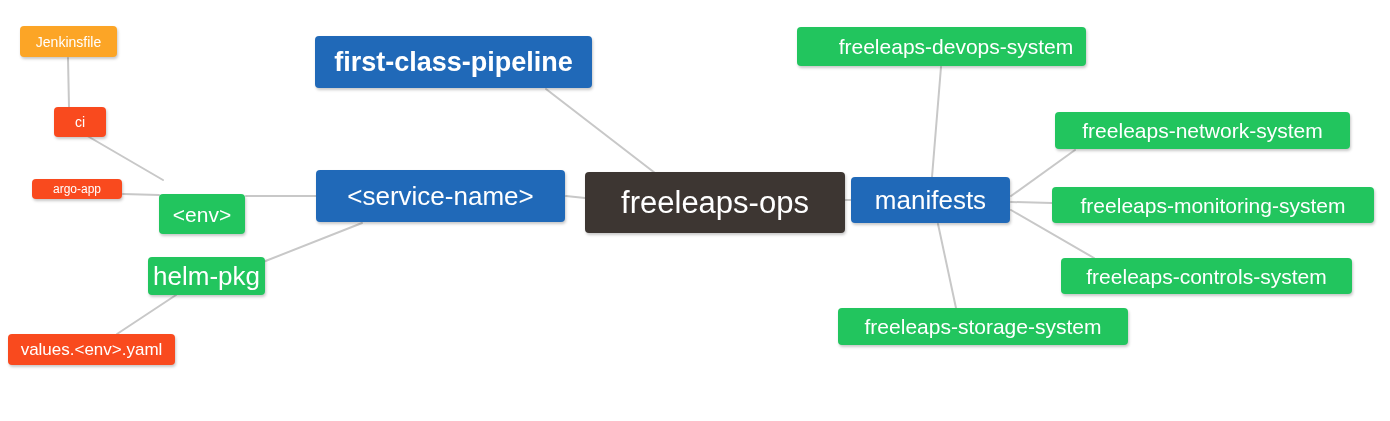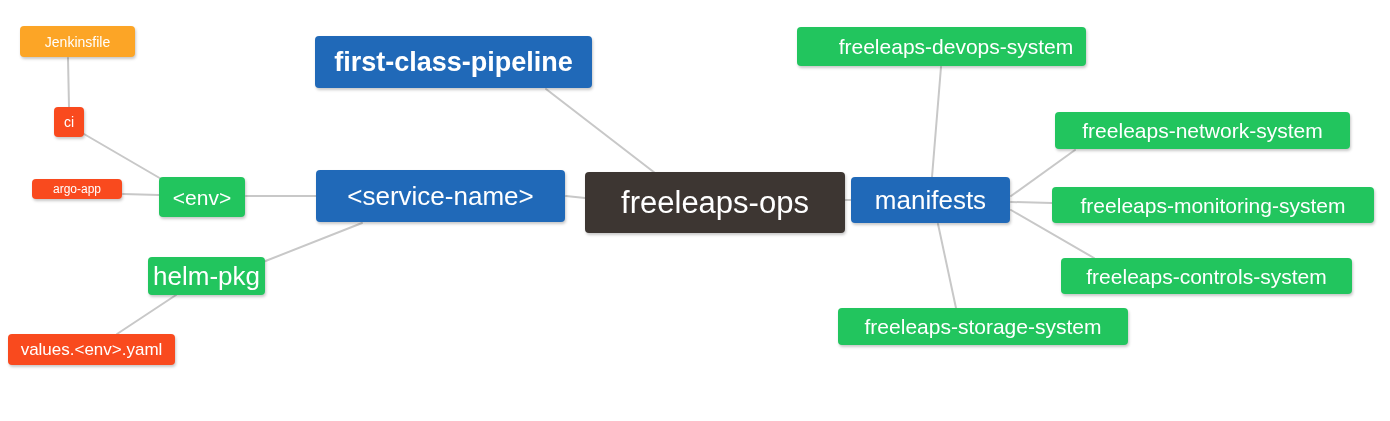--- a/index.html
+++ b/index.html
@@ -76,23 +76,23 @@
       <line x1="932" y1="177" x2="941" y2="67" stroke="#c8c8c8" stroke-width="2" stroke-linecap="round"></line>
       <line x1="1011" y1="196" x2="1075" y2="150" stroke="#c8c8c8" stroke-width="2" stroke-linecap="round"></line>
       <line x1="1011" y1="202" x2="1052" y2="203" stroke="#c8c8c8" stroke-width="2" stroke-linecap="round"></line>
       <line x1="1011" y1="210" x2="1094" y2="258" stroke="#c8c8c8" stroke-width="2" stroke-linecap="round"></line>
       <line x1="938" y1="224" x2="956" y2="308" stroke="#c8c8c8" stroke-width="2" stroke-linecap="round"></line>
     </svg>
   <div id="nodes">
       <div class="node node-root" style="left: 585px; top: 172px; width: 260px; height: 61px; font-size: 31px; background: rgb(61, 54, 50); color: rgb(255, 255, 255);">freeleaps-ops</div>
       <div class="node node-blue" style="left: 315px; top: 36px; width: 277px; height: 52px; font-size: 27px; background: rgb(32, 105, 184); color: rgb(255, 255, 255); font-weight: bold;">first-class-pipeline</div>
       <div class="node node-blue" style="left: 316px; top: 170px; width: 249px; height: 52px; font-size: 26px; background: rgb(32, 105, 184); color: rgb(255, 255, 255);">&lt;service-name&gt;</div>
-      <div class="node node-green" style="left: 159px; top: 177px; width: 86px; height: 40px; font-size: 21px; background: rgb(34, 197, 94); color: rgb(255, 255, 255);">&lt;env&gt;</div>
-      <div class="node node-red" style="left: 54px; top: 107px; width: 30px; height: 30px; font-size: 14px; background: rgb(249, 74, 30); color: rgb(255, 255, 255);">ci</div>
-      <div class="node node-orange" style="left: 20px; top: 26px; width: 115px; height: 31px; font-size: 14px; background: rgb(252, 165, 38); color: rgb(255, 255, 255); text-align: center;">Jenkinsfile</div>
+      <div class="node node-green" style="left: 159px; top: 194px; width: 86px; height: 40px; font-size: 21px; background: rgb(34, 197, 94); color: rgb(255, 255, 255);">&lt;env&gt;</div>
+      <div class="node node-red" style="left: 54px; top: 107px; width: 52px; height: 30px; font-size: 14px; background: rgb(249, 74, 30); color: rgb(255, 255, 255);">ci</div>
+      <div class="node node-orange" style="left: 20px; top: 26px; width: 97px; height: 31px; font-size: 14px; background: rgb(252, 165, 38); color: rgb(255, 255, 255); text-align: center;">Jenkinsfile</div>
       <div class="node node-red" style="left: 32px; top: 179px; width: 90px; height: 20px; font-size: 12px; background: rgb(249, 74, 30); color: rgb(255, 255, 255);">argo-app</div>
       <div class="node node-green" style="left: 148px; top: 257px; width: 117px; height: 38px; font-size: 26px; background: rgb(34, 197, 94); color: rgb(255, 255, 255);">helm-pkg</div>
       <div class="node node-red" style="left: 8px; top: 334px; width: 167px; height: 31px; font-size: 17px; background: rgb(249, 74, 30); color: rgb(255, 255, 255);">values.&lt;env&gt;.yaml</div>
       <div class="node node-blue" style="left: 851px; top: 177px; width: 159px; height: 46px; font-size: 26px; background: rgb(32, 105, 184); color: rgb(255, 255, 255);">manifests</div>
       <div class="node node-green" style="left: 797px; top: 27px; width: 289px; height: 39px; font-size: 21px; background: rgb(34, 197, 94); color: rgb(255, 255, 255); padding-left: 29px;">freeleaps-devops-system</div>
       <div class="node node-green" style="left: 1055px; top: 112px; width: 295px; height: 37px; font-size: 21px; background: rgb(34, 197, 94); color: rgb(255, 255, 255);">freeleaps-network-system</div>
       <div class="node node-green" style="left: 1052px; top: 187px; width: 322px; height: 36px; font-size: 21px; background: rgb(34, 197, 94); color: rgb(255, 255, 255);">freeleaps-monitoring-system</div>
       <div class="node node-green" style="left: 1061px; top: 258px; width: 291px; height: 36px; font-size: 21px; background: rgb(34, 197, 94); color: rgb(255, 255, 255);">freeleaps-controls-system</div>
       <div class="node node-green" style="left: 815px; top: 308px; width: 290px; height: 37px; font-size: 21px; background: rgb(34, 197, 94); color: rgb(255, 255, 255); margin-left: 23px;">freeleaps-storage-system</div>
     </div>

